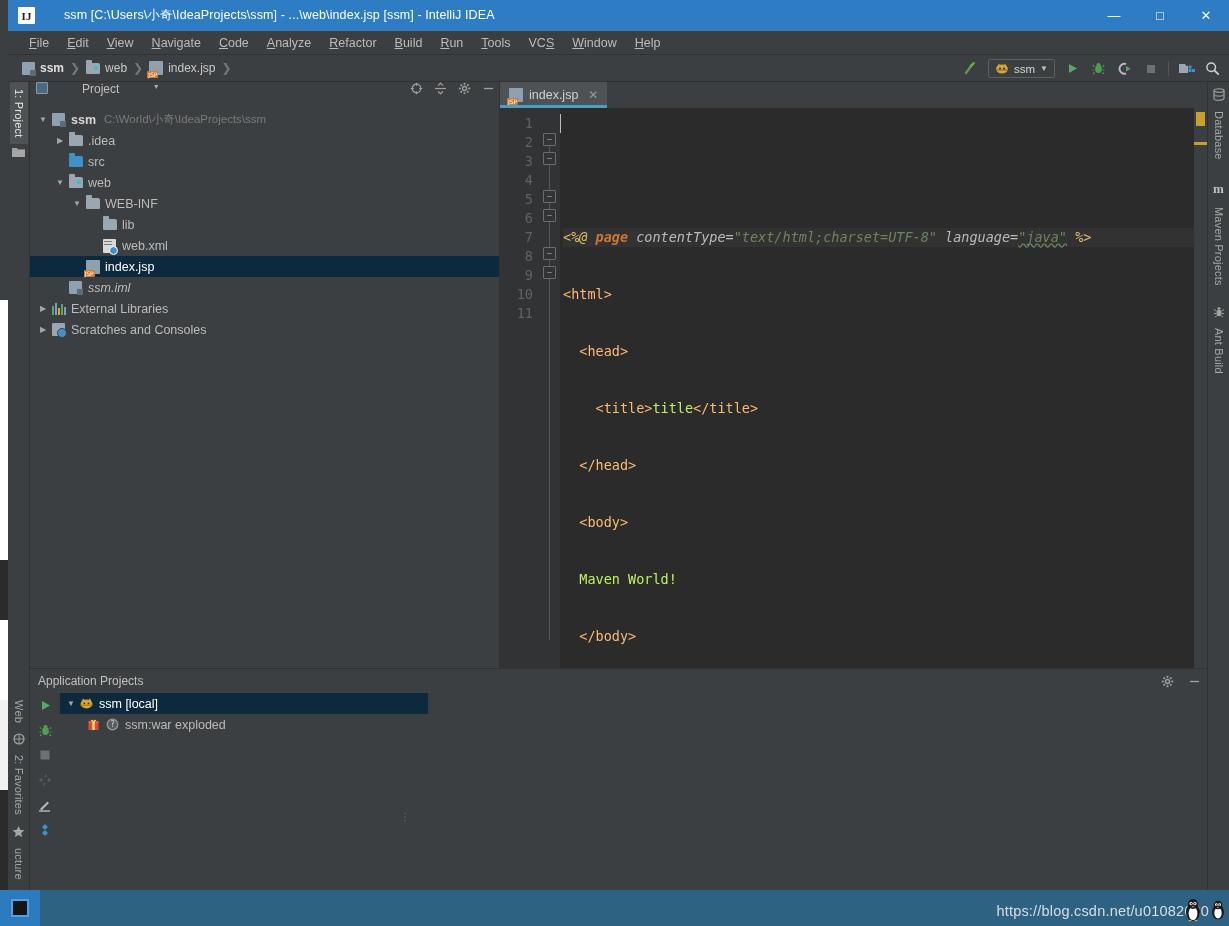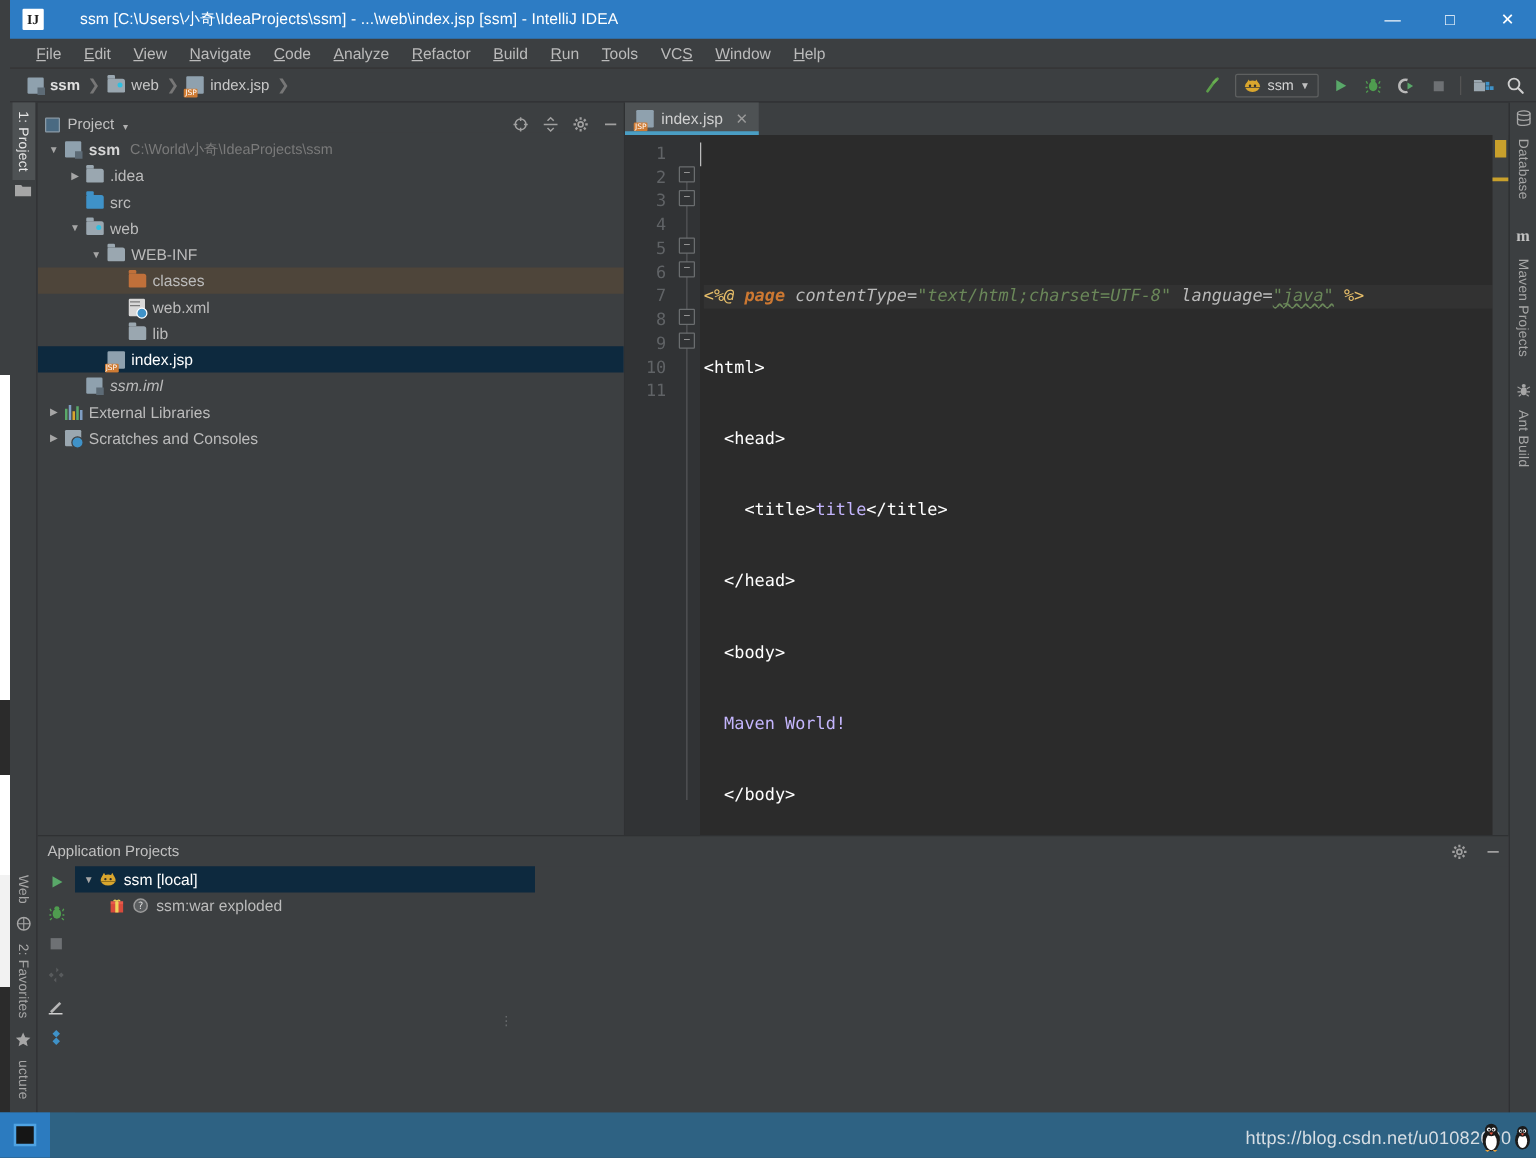--- a/index.html
+++ b/index.html
@@ -73,22 +73,22 @@
   .vbottom { position:absolute; bottom:0; display:flex; flex-direction:column;
              align-items:center; }
 
   
   .centerwrap { flex:1 1 auto; display:flex; flex-direction:column; min-width:0; }
   .upper { flex:1 1 auto; display:flex; min-height:0; }
 
   
   .projwin { width:470px; background:#3c3f41; display:flex; flex-direction:column;
              flex:0 0 470px; border-right:1px solid #2f3133; }
-  .projhdr { height:24px; display:flex; align-items:flex-end; padding:0 6px;
-             font-size:12px; color:#c0c0c0; position:relative; flex:0 0 24px; }
+  .projhdr { height:24px; display:flex; align-items:flex-start; padding:0 6px;
+             font-size:12px; color:#c0c0c0; position:relative; flex:0 0 24px;gap:28px; }
   .projhdr .sq { width:12px; height:12px; border:1.5px solid #8a9aa6;
                  background:#4a6a82; margin-right:6px; border-radius:1px; }
   .caret { margin-left:7px; font-size:8px; color:#b0b0b0; }
   .projhdr-r { position:absolute; right:4px; display:flex; align-items:center; gap:11px; }
   .ptree { flex:1 1 auto; background:#3c3f41; padding-top:3px; overflow:hidden;
            font-size:12.5px; }
   .trow { height:21px; display:flex; align-items:center; white-space:nowrap;
           padding-left:6px; color:#bbbbbb; }
   .trow.sel { background:#0d293e; color:#ffffff; }
   .trow.hl  { background:#4e453a; }
@@ -157,22 +157,22 @@
   .fold { position:absolute; left:3px; width:13px; height:13px; border:1px solid #6a6d6f;
           background:#313335; color:#9a9a9a; font-size:9px; line-height:11px;
           text-align:center; border-radius:1px; }
   .code { flex:1 1 auto; padding-top:6px; padding-left:3px; color:#a9b7c6;
           white-space:pre; position:relative; }
   .ln { height:19px; }
   .k-dir   { color:#e8bf6a; }          
   .k-page  { color:#cc7832; font-weight:bold; }
   .k-attr  { color:#bababa; }
   .k-str   { color:#6a8759; }
-  .k-tag   { color:#ffffff; }
-  .k-txt   { color:#c4b5fd; }
+  .k-tag   { color:#fdba74; }
+  .k-txt   { color:#bef264; }
   .dirbg   { background:#323232;font-style:italic; }
   .squiggle { text-decoration:underline wavy #6a8759; text-decoration-skip-ink:none; }
   .sbar { width:13px; flex:0 0 13px; background:#3c3f41; position:relative; }
   .sbar .mark1 { position:absolute; right:2px; top:4px; width:9px; height:14px;
                  background:#c8a02c; }
   .sbar .mark2 { position:absolute; right:0; top:34px; width:13px; height:3px;
                  background:#c8a02c; }
   .caret-bar { position:absolute; left:0; top:6px; width:1px; height:19px;
                background:#bbbbbb; }
 
@@ -435,40 +435,33 @@
                 </span>
                 <span class="tlabel">web</span>
               </div>
               <div class="trow" style="padding-left: 40px;">
                 <span class="tw">▼</span>
                 <span class="tico">
                   <span class="folder"></span>
                 </span>
                 <span class="tlabel">WEB-INF</span>
               </div>
-              <div class="trow hl" style="padding-left: 57px;">
-                <span class="tw"></span>
-                <span class="tico">
-                  <span class="folder orange"></span>
-                </span>
-                <span class="tlabel">classes</span>
-              </div>
               <div class="trow" style="padding-left: 57px;">
                 <span class="tw"></span>
                 <span class="tico">
-                  <span class="xmlico"></span>
-                </span>
-                <span class="tlabel">web.xml</span>
+                  <span class="folder"></span>
+                </span>
+                <span class="tlabel">lib</span>
               </div>
               <div class="trow" style="padding-left: 57px;">
                 <span class="tw"></span>
                 <span class="tico">
-                  <span class="folder"></span>
-                </span>
-                <span class="tlabel">lib</span>
+                  <span class="xmlico"></span>
+                </span>
+                <span class="tlabel">web.xml</span>
               </div>
               <div class="trow sel" style="padding-left: 40px;">
                 <span class="tw"></span>
                 <span class="tico">
                   <span class="jspico"></span>
                 </span>
                 <span class="tlabel">index.jsp</span>
               </div>
               <div class="trow" style="padding-left: 23px; font-style: italic;">
                 <span class="tw"></span>

